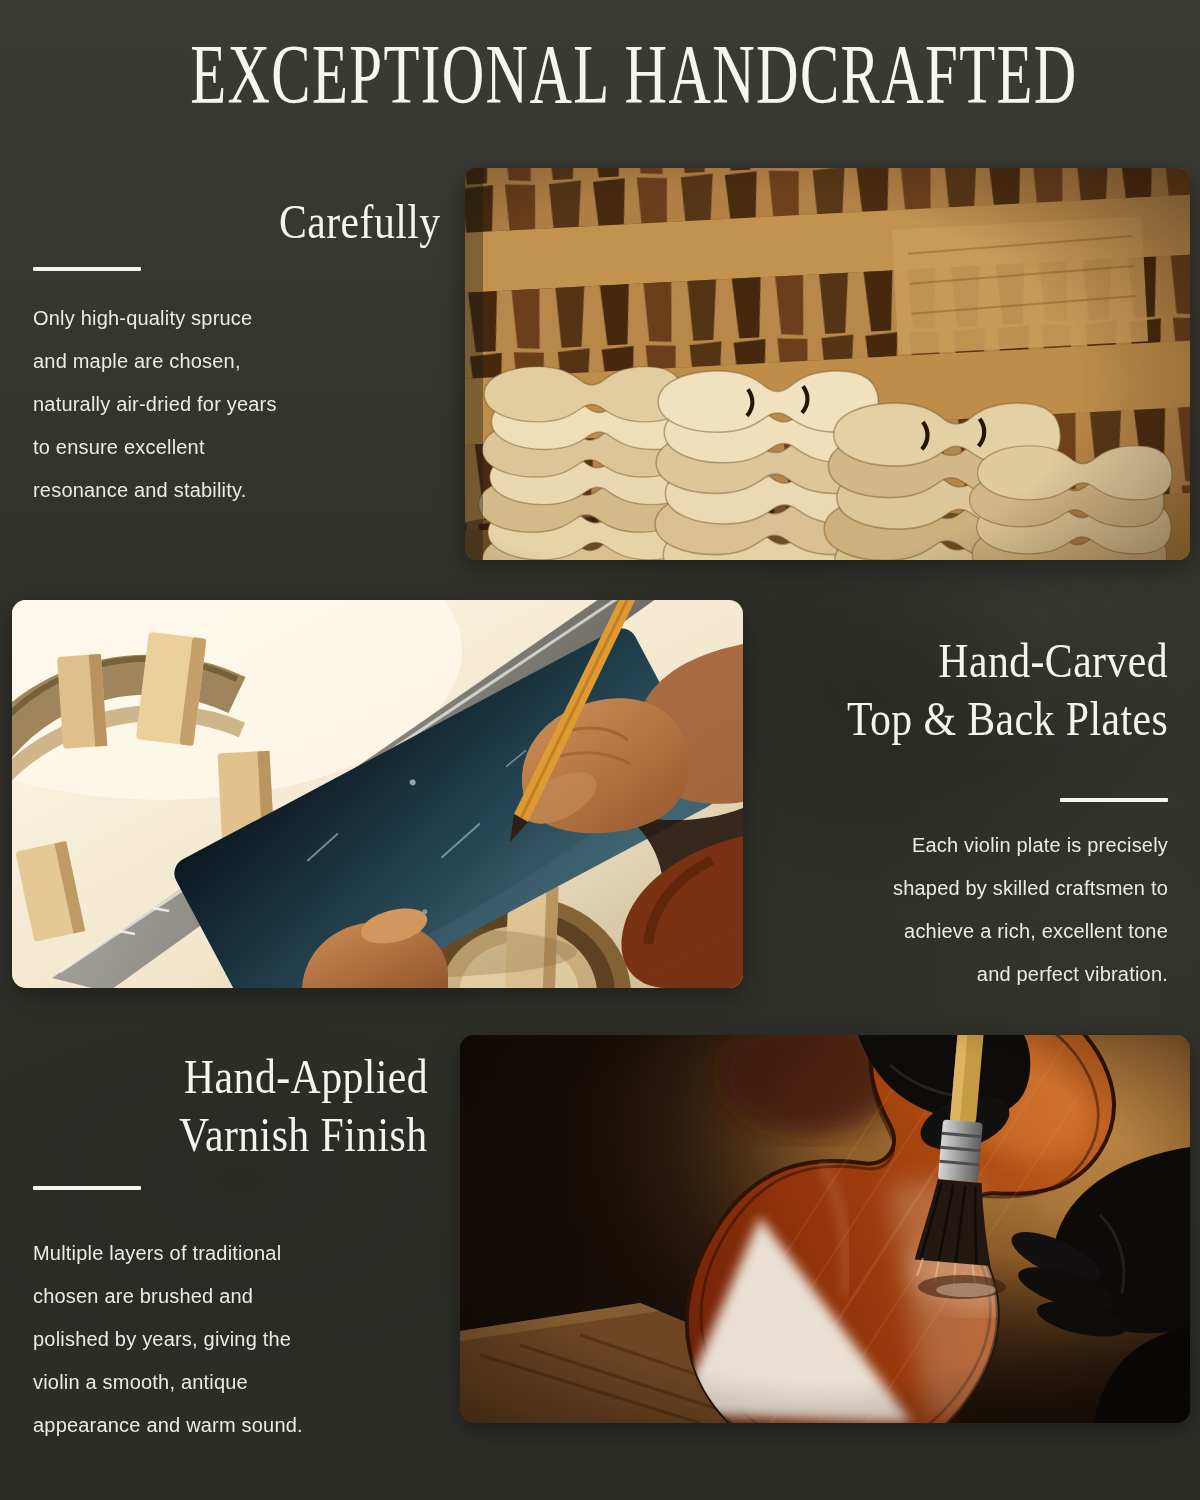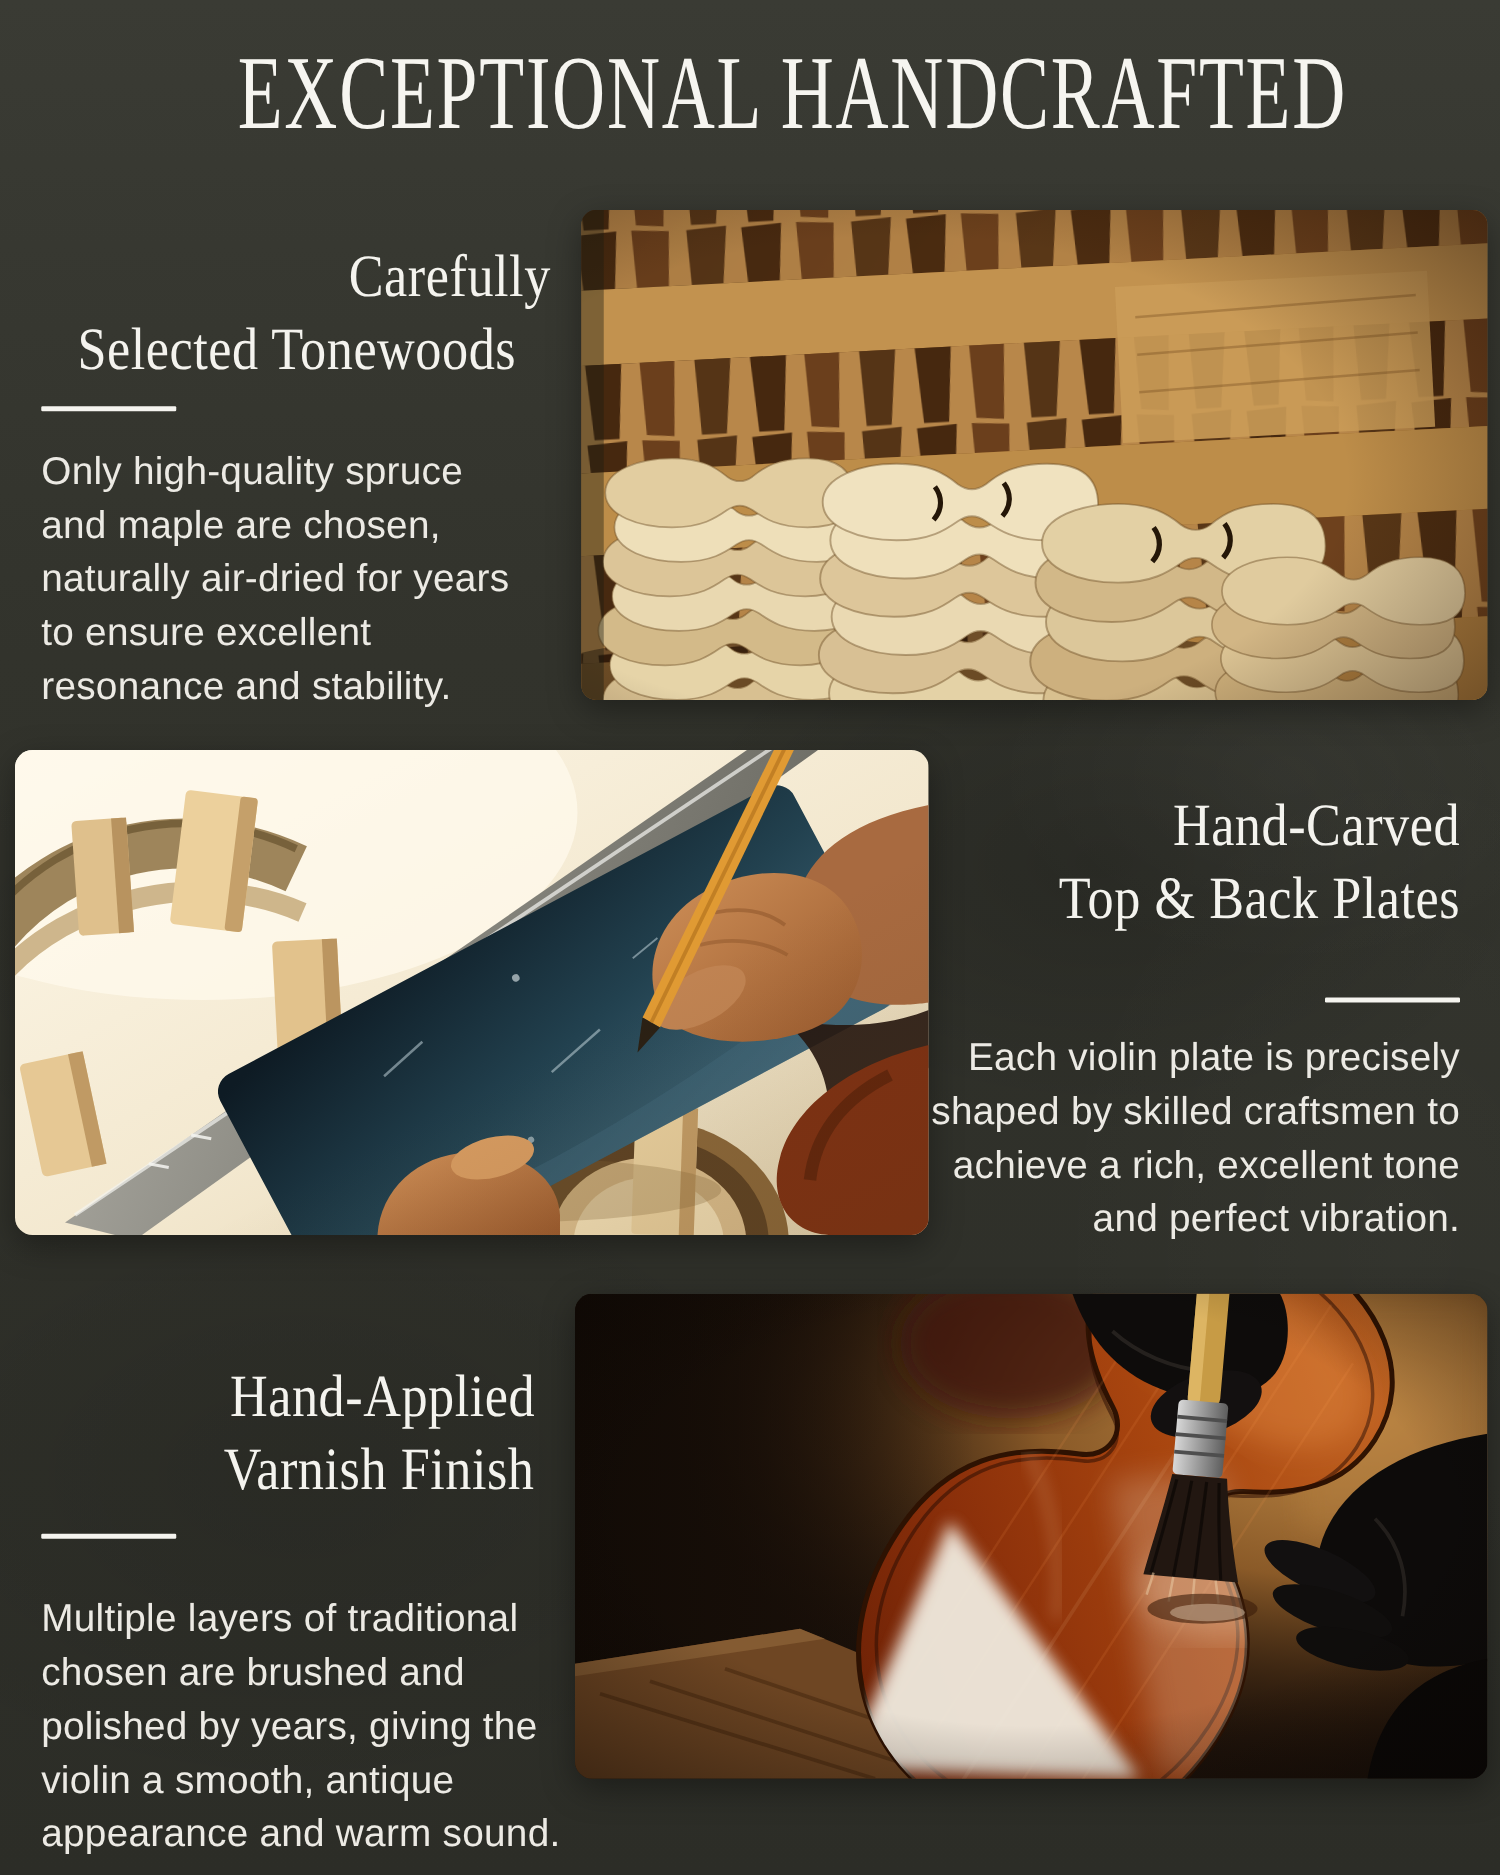--- a/index.html
+++ b/index.html
@@ -28,31 +28,31 @@
   .photo { position:absolute; margin:0; overflow:hidden; box-shadow:0 8px 26px rgba(0,0,0,0.35); }
   .photo svg { display:block; }
   #photo-1 { left:465px; top:168px; width:725px; height:392px; border-radius:12px; }
   #photo-2 { left:12px;  top:600px; width:731px; height:388px; border-radius:14px; }
   #photo-3 { left:460px; top:1035px; width:730px; height:388px; border-radius:14px; }
 
   .section { position:absolute; }
   .section h2 { margin:0; font-family:"Liberation Serif", serif; font-weight:400;
                 font-size:48px; line-height:58px; color:#f4f3ee;text-align:right; }
   .divider { width:108px; height:4px; background:#f5f4ef; border-radius:1px; }
-  .body-line { font-size:31px; line-height:43px; letter-spacing:0.2px; color:#eceae4; }
+  .body-line { font-size:20px; line-height:43px; letter-spacing:0.2px; color:#eceae4; }
 
   #section-1 { left:33px; top:193px; width:432px; }
   #section-1 .divider { margin-top:16px; }
   #section-1 .body { margin-top:26px; }
 
   #section-2 { right:32px; top:632px; width:480px; text-align:right; }
   #section-2 .divider { margin-top:50px; margin-left:auto; }
   #section-2 .body { margin-top:22px; }
 
-  #section-3 { left:33px; top:1048px; width:432px;margin-top:41px; }
+  #section-3 { left:33px; top:1048px; width:432px; }
   #section-3 .divider { margin-top:22px; }
   #section-3 .body { margin-top:42px; }
 </style>
 </head>
 <body>
 
 <div class="canvas">
 
   <h1 class="page-title"><span class="squeezeT">EXCEPTIONAL HANDCRAFTED</span></h1>
 
@@ -131,21 +131,20 @@
         </g>
       </g>
       <rect width="725" height="392" fill="url(#p1vig)"></rect>
       <rect width="18" height="392" fill="rgba(25,28,18,0.4)"></rect>
     </svg>
   </figure>
 
   <section class="section" id="section-1">
     <h2>
       <div><span class="squeezeL">Carefully</span></div>
-      <div><span class="squeezeL">Selected Tonewoods</span></div>
     </h2>
     <div class="divider"></div>
     <div class="body">
       <div class="body-line">Only high-quality spruce</div>
       <div class="body-line">and maple are chosen,</div>
       <div class="body-line">naturally air-dried for years</div>
       <div class="body-line">to ensure excellent</div>
       <div class="body-line">resonance and stability.</div>
     </div>
   </section>

